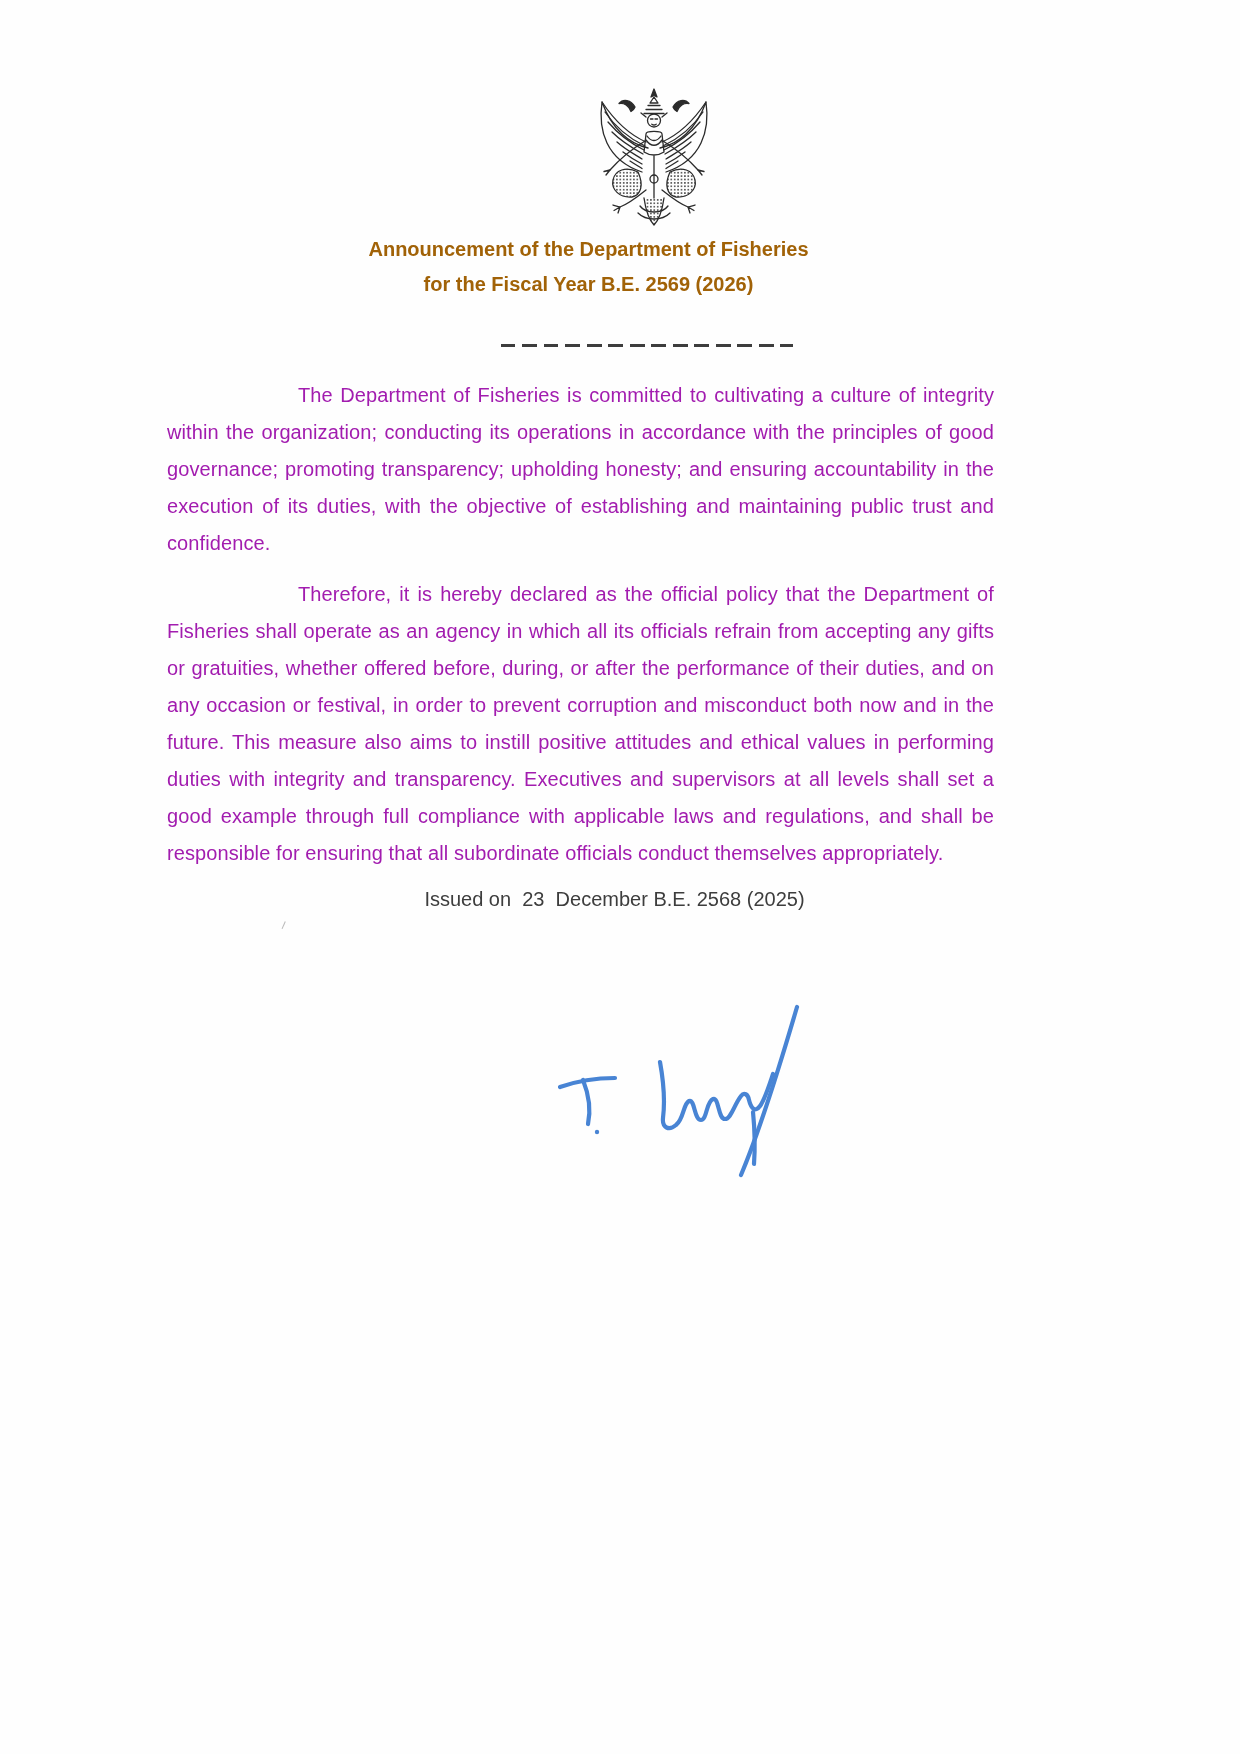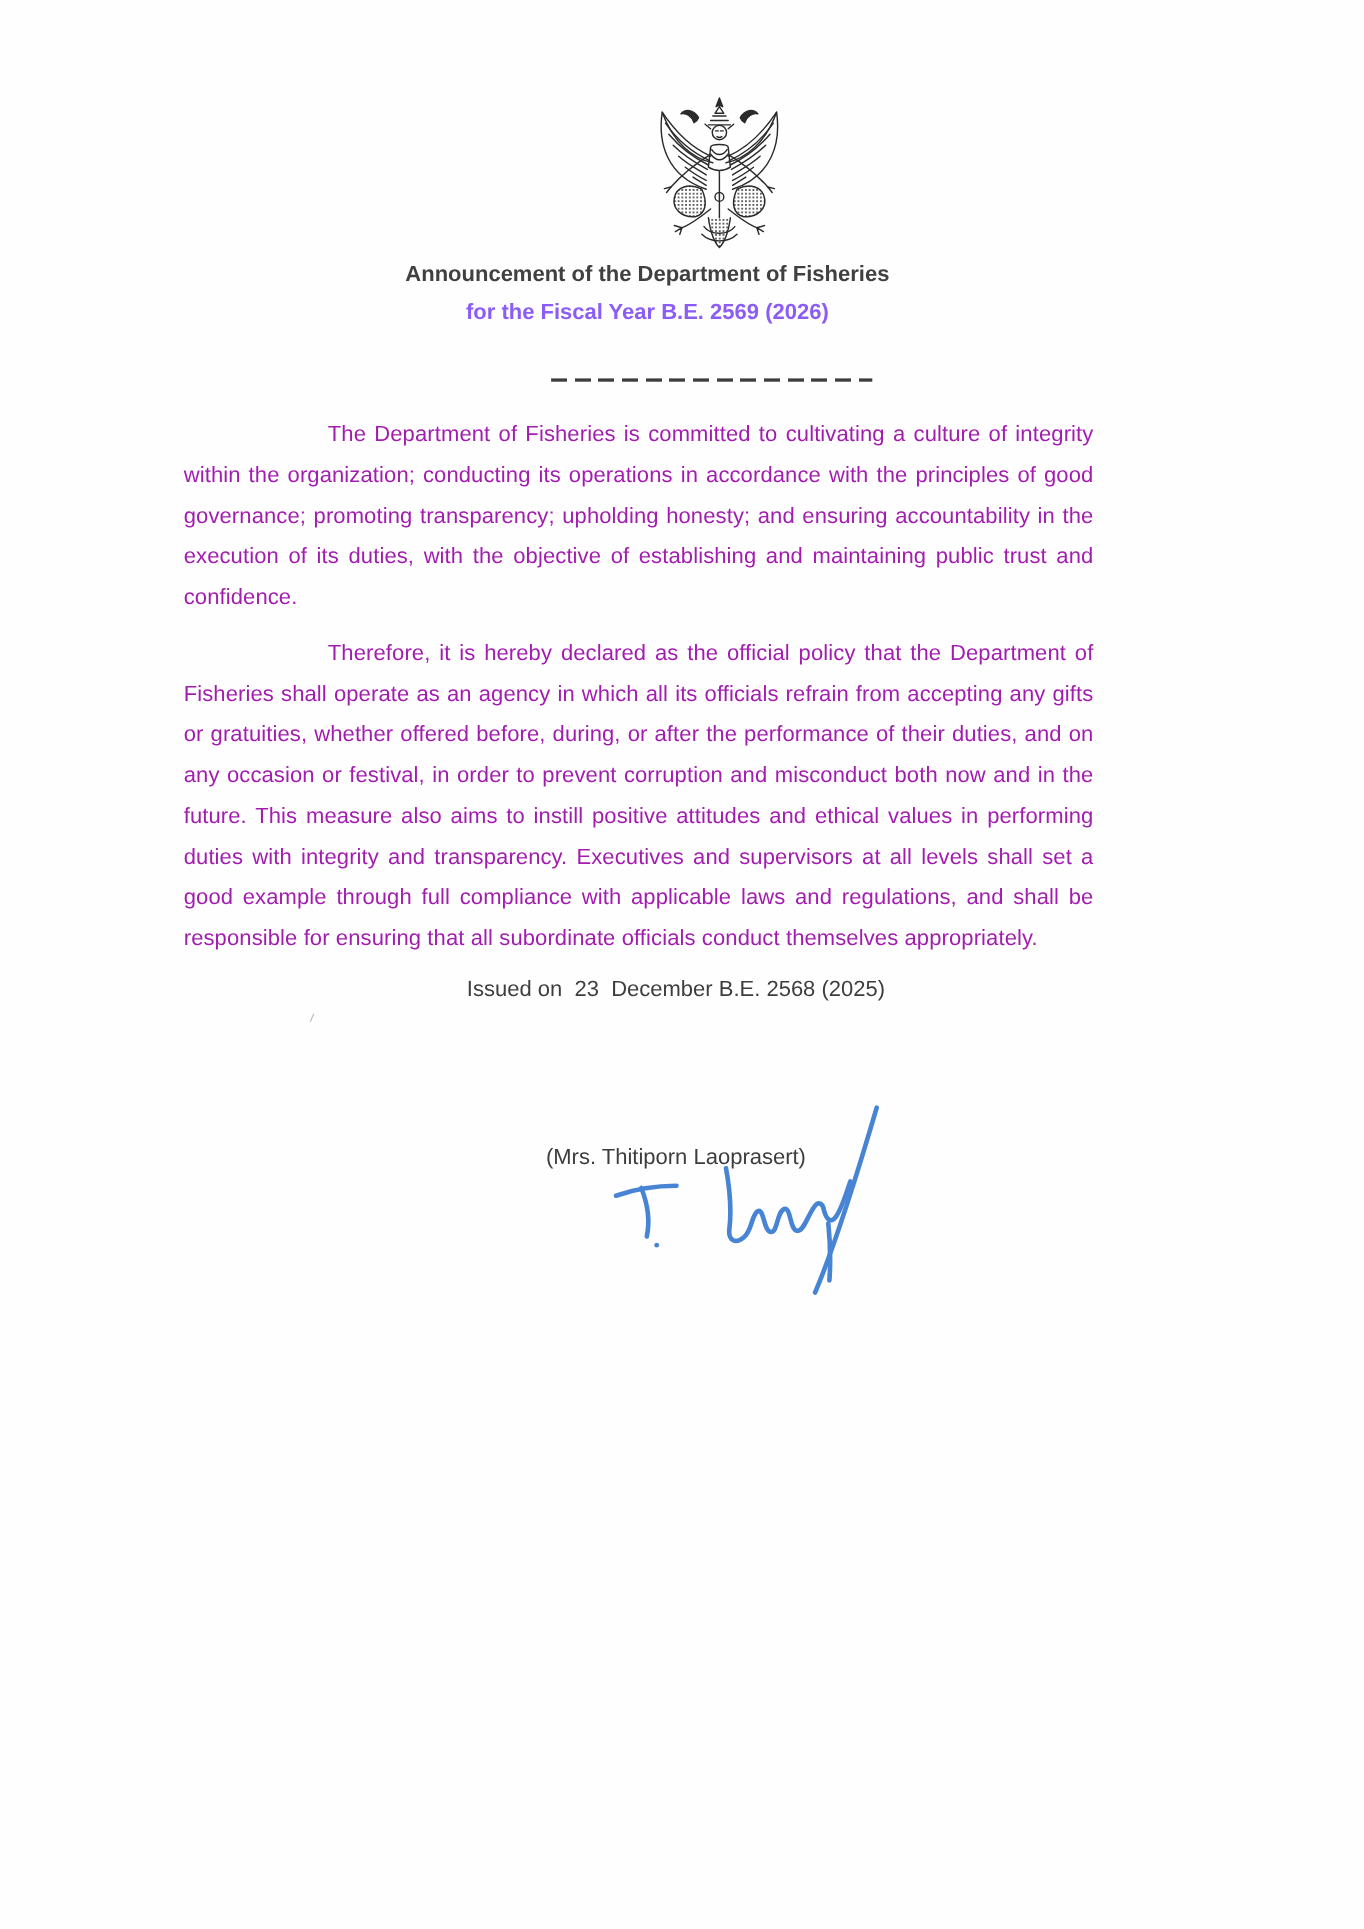--- a/index.html
+++ b/index.html
@@ -8,27 +8,27 @@
     width: 1240px;
     height: 1754px;
     margin: 0 auto;
     background: #fefefe;
     font-family: "Liberation Sans", sans-serif;
     color: #3b3b3b;
     overflow: hidden;
   }
   .emblem { position:absolute; left:588px; top:86px; width:132px; height:142px; }
   .head { padding-top:236px; width:843px; margin-left:167px; text-align:center; }
-  .h1 { font-size:20px; font-weight:bold; color:#404040; line-height:26px; }
+  .h1 { font-size:20px; font-weight:bold; color:#a16207; line-height:26px; }
   .h2wrap { margin-top:9px; line-height:26px; }
   .h2 {
     display:inline-block; font-size:20.5px; font-weight:bold; color:#353535;
     white-space:nowrap; transform:scaleX(0.80); transform-origin:50% 50%;
   }
-  .h3 { margin-top:9px; font-size:20px; font-weight:bold; color:#8b5cf6; line-height:26px; }
+  .h3 { margin-top:9px; font-size:20px; font-weight:bold; color:#a16207; line-height:26px; }
   .dashes {
     width:292px; height:2.6px; margin:47px 0 0 calc(50% - 88px);
     background: repeating-linear-gradient(90deg, #3d3d3d 0 14.5px, transparent 14.5px 21.5px);
   }
   .bodytext { width:843px; margin:30px 0 0 167px; }
   .bodytext p {
     margin:0 16px 14px 0;
     font-size:20px; line-height:37px;
     text-align: justify;
     text-indent: 131px;
@@ -137,18 +137,17 @@
         <path d="M38,88 C44,103 46,118 43,132"></path>
         <circle cx="52" cy="140" r="2.2" fill="#3f7ed2" stroke="none"></circle>
         <path d="M115,70 C119,92 120,110 118,126 C117,136 124,139 131,133 C139,127 138,112 144,109 C150,107 149,128 156,128 C162,128 161,110 168,107 C174,105 173,127 180,127 C186,127 189,113 196,104 C199,100 203,102 204,108 C206,116 210,121 215,114 C220,107 224,94 228,82"></path>
         <path d="M196,183 C210,150 230,90 252,15"></path>
         <path d="M208,120 C210,140 210,158 209,172"></path>
       </g>
     </svg>
   </div>
 
   <div class="nameblock">
-    <div class="name">(Mrs. Thitiporn Laoprasert)</div>
   </div>
 
   <div class="artifact"></div>
 
 </div>
 
 </body></html>

